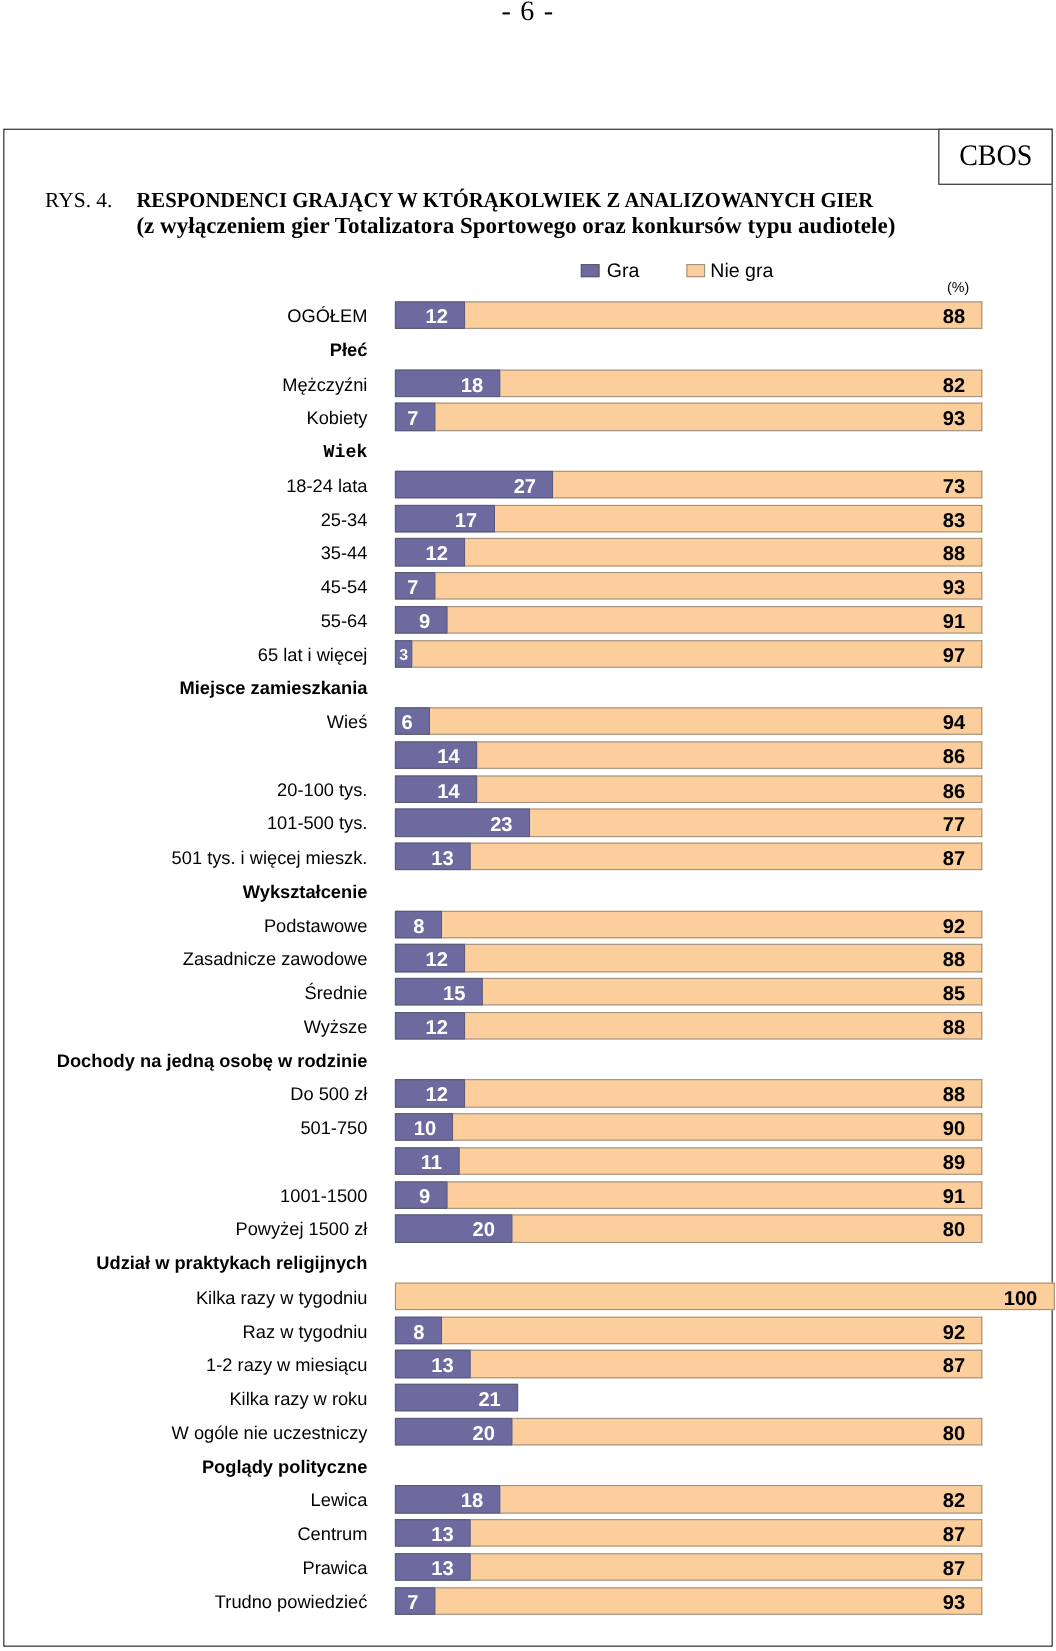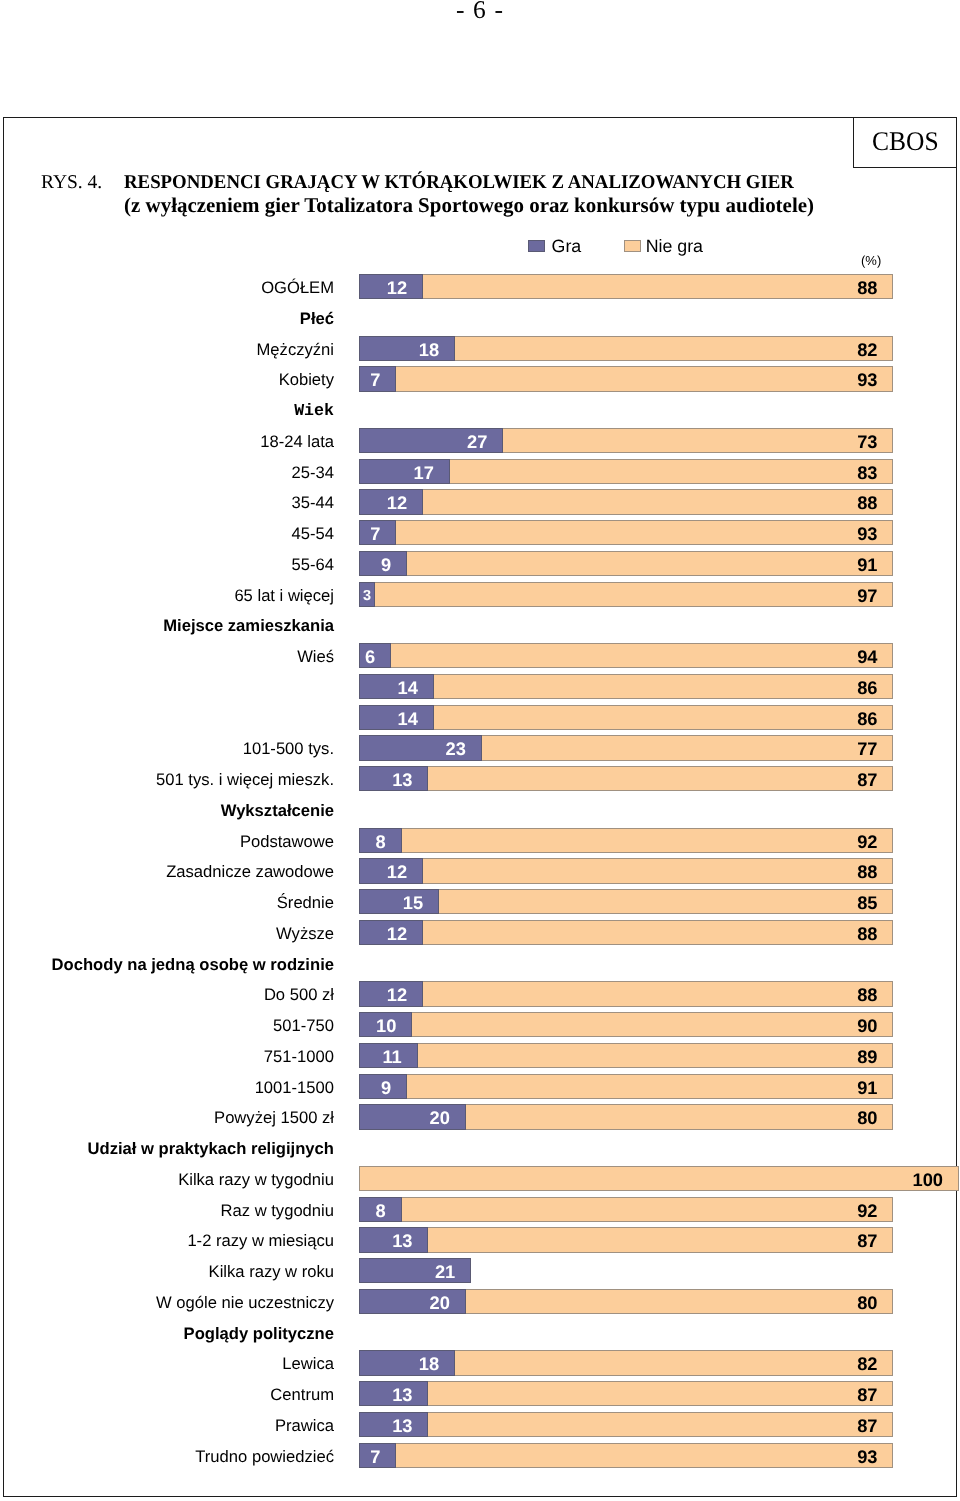--- a/index.html
+++ b/index.html
@@ -153,20 +153,21 @@
         <div class="seg segB" style="left: 32.07px; width: 502.43px; border-left: 0px;"><span>94</span></div>
       </div>
     </div>
     <div class="row" style="top: 399.75px;">
       <div class="bar" style="width: 534.5px;">
         <div class="seg segA" style="left: 0px; width: 74.83px;"><span>14</span></div>
         <div class="seg segB" style="left: 74.83px; width: 459.67px; border-left: 0px;"><span>86</span></div>
       </div>
     </div>
     <div class="row" style="top: 430.5px;">
+      <div class="lab">20-100 tys.</div>
       <div class="bar" style="width: 534.5px;">
         <div class="seg segA" style="left: 0px; width: 74.83px;"><span>14</span></div>
         <div class="seg segB" style="left: 74.83px; width: 459.67px; border-left: 0px;"><span>86</span></div>
       </div>
     </div>
     <div class="row" style="top: 461.25px;">
       <div class="lab">101-500 tys.</div>
       <div class="bar" style="width: 534.5px;">
         <div class="seg segA" style="left: 0px; width: 122.935px;"><span>23</span></div>
         <div class="seg segB" style="left: 122.935px; width: 411.565px; border-left: 0px;"><span>77</span></div>
@@ -221,21 +222,20 @@
       </div>
     </div>
     <div class="row" style="top: 738px;">
       <div class="lab">501-750</div>
       <div class="bar" style="width: 534.5px;">
         <div class="seg segA" style="left: 0px; width: 53.45px;"><span>10</span></div>
         <div class="seg segB" style="left: 53.45px; width: 481.05px; border-left: 0px;"><span>90</span></div>
       </div>
     </div>
     <div class="row" style="top: 768.75px;">
-      <div class="lab">751-1000</div>
       <div class="bar" style="width: 534.5px;">
         <div class="seg segA" style="left: 0px; width: 58.795px;"><span>11</span></div>
         <div class="seg segB" style="left: 58.795px; width: 475.705px; border-left: 0px;"><span>89</span></div>
       </div>
     </div>
     <div class="row" style="top: 799.5px;">
       <div class="lab">1001-1500</div>
       <div class="bar" style="width: 534.5px;">
         <div class="seg segA" style="left: 0px; width: 48.105px;"><span>9</span></div>
         <div class="seg segB" style="left: 48.105px; width: 486.395px; border-left: 0px;"><span>91</span></div>

